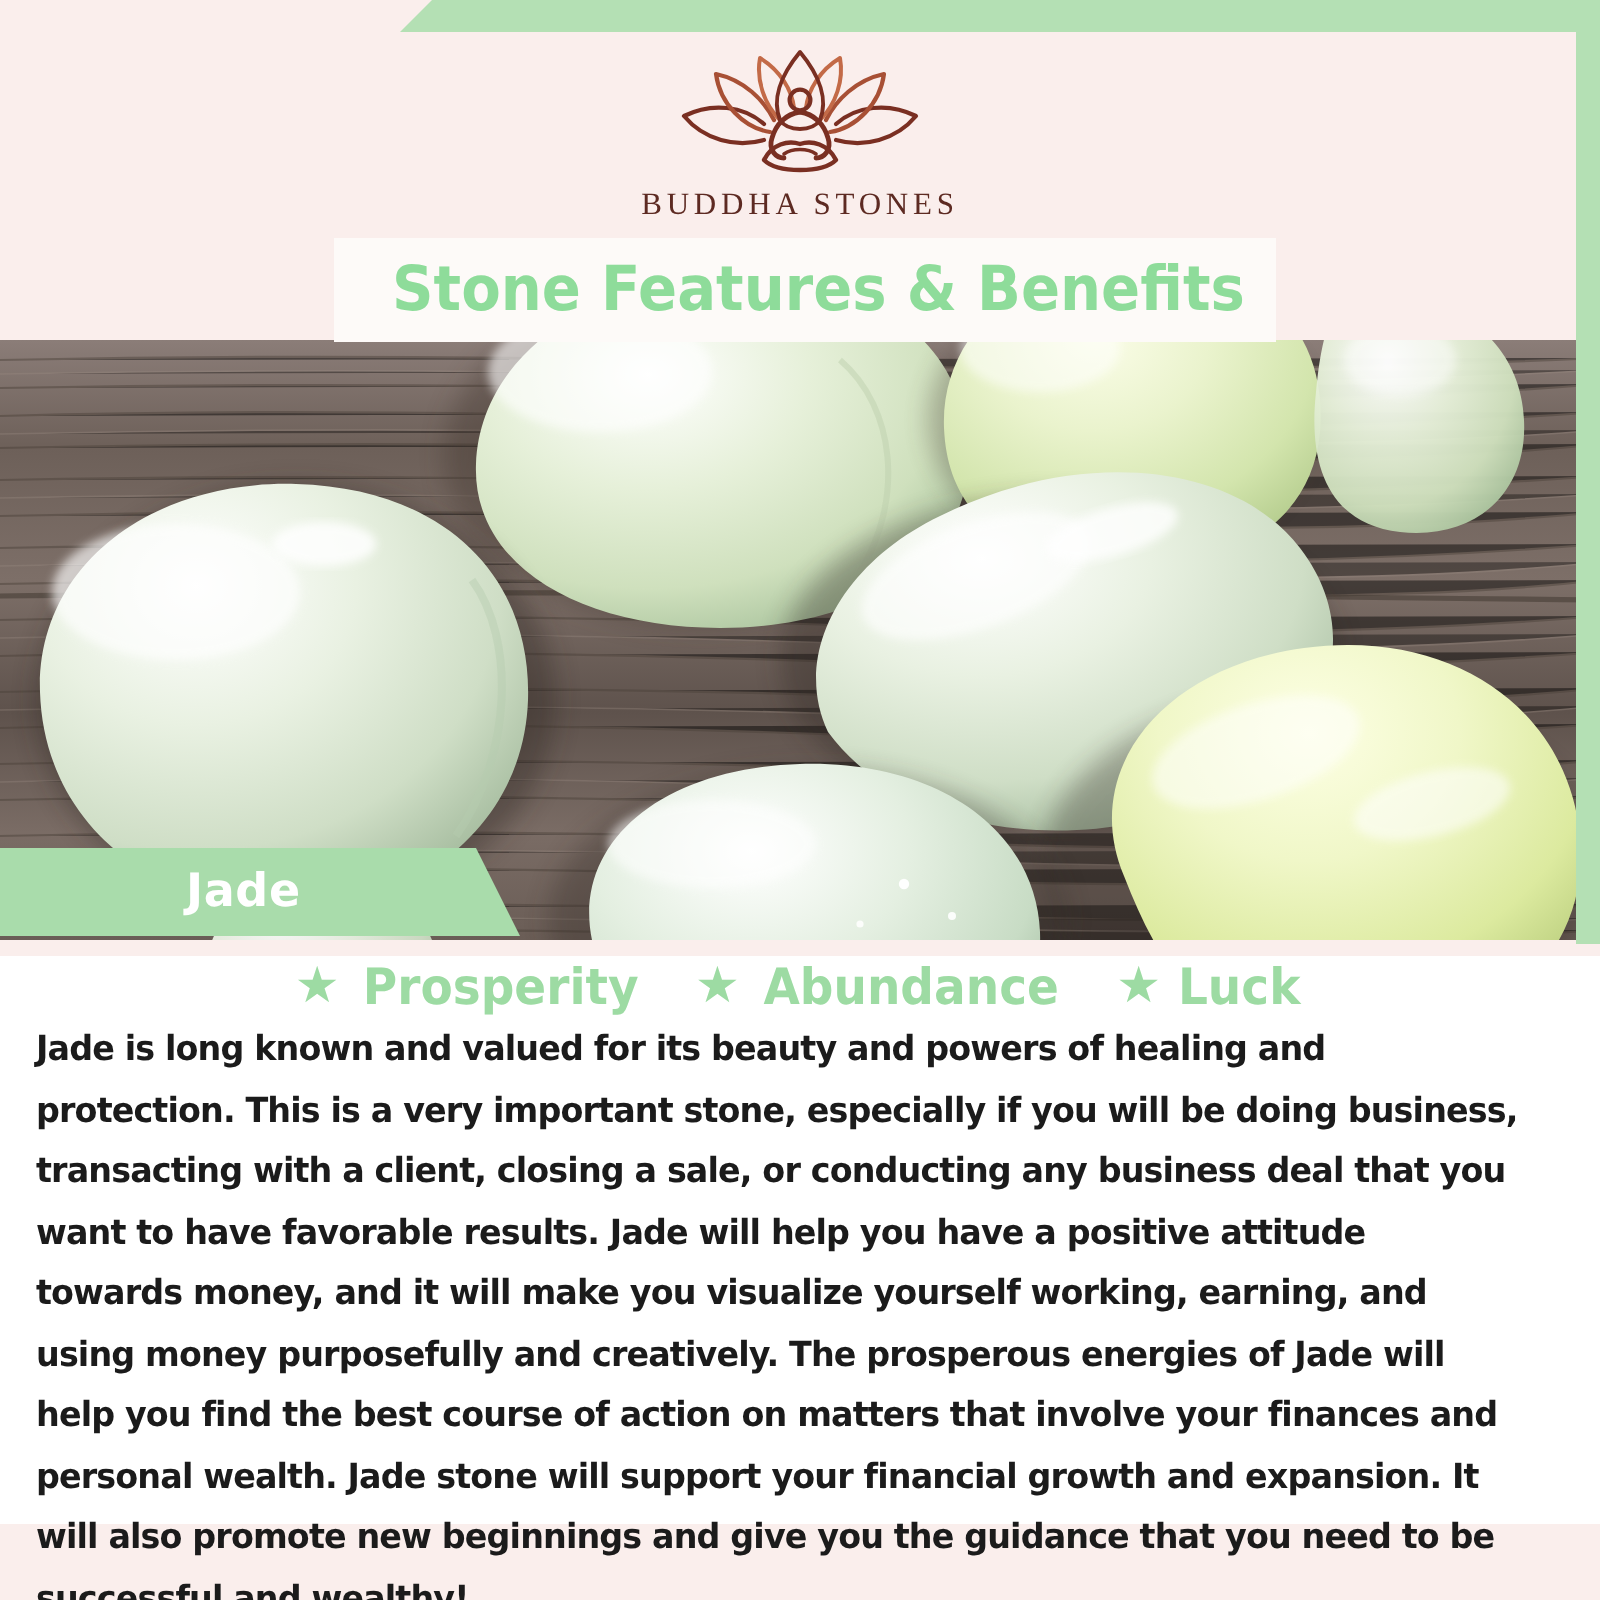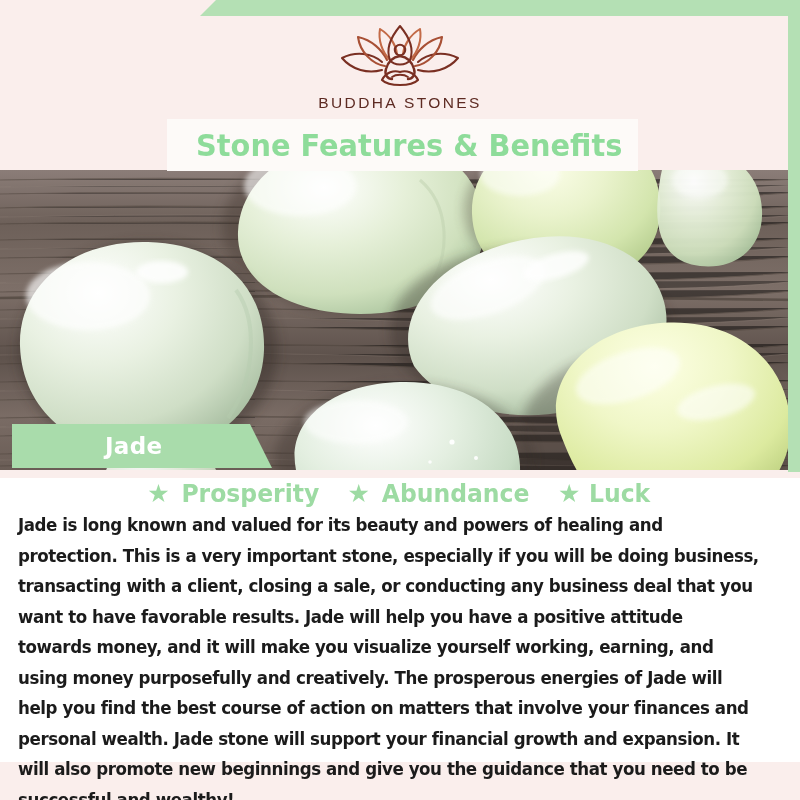--- a/index.html
+++ b/index.html
@@ -62,21 +62,21 @@
     top: 24px; left: 0;
     width: 800px;
     display: flex;
     flex-direction: column;
     align-items: center;
     z-index: 4;
   }
   .logo-mark { width: 140px; height: 64px; display: block; }
   .logo-text {
     margin-top: 6px;
-    font-family: Liberation Sans, sans-serif;
+    font-family: Liberation Serif, serif;
     font-size: 15.5px;
     letter-spacing: 2.4px;
     color: #5d2a22;
     font-weight: 400;
   }
 
   
   .title-banner {
     position: absolute;
     top: 119px; left: 167px;
@@ -103,21 +103,21 @@
     top: 170px; left: 0;
     width: 800px; height: 300px;
     overflow: hidden;
     z-index: 2;
   }
   .photo svg { display: block; width: 800px; height: 300px; }
 
   
   .jade-banner {
     position: absolute;
-    top: 424px; left: 12px;
+    top: 424px; left: 0;
     width: 260px; height: 44px;
     background: #a9dcab;
     clip-path: polygon(0 0, 238px 0, 260px 44px, 0 44px);
     z-index: 5;
     display: flex;
     align-items: center;
   }
   .jade-text {
     margin-left: 93px;
     font-family: "DejaVu Sans", sans-serif;

